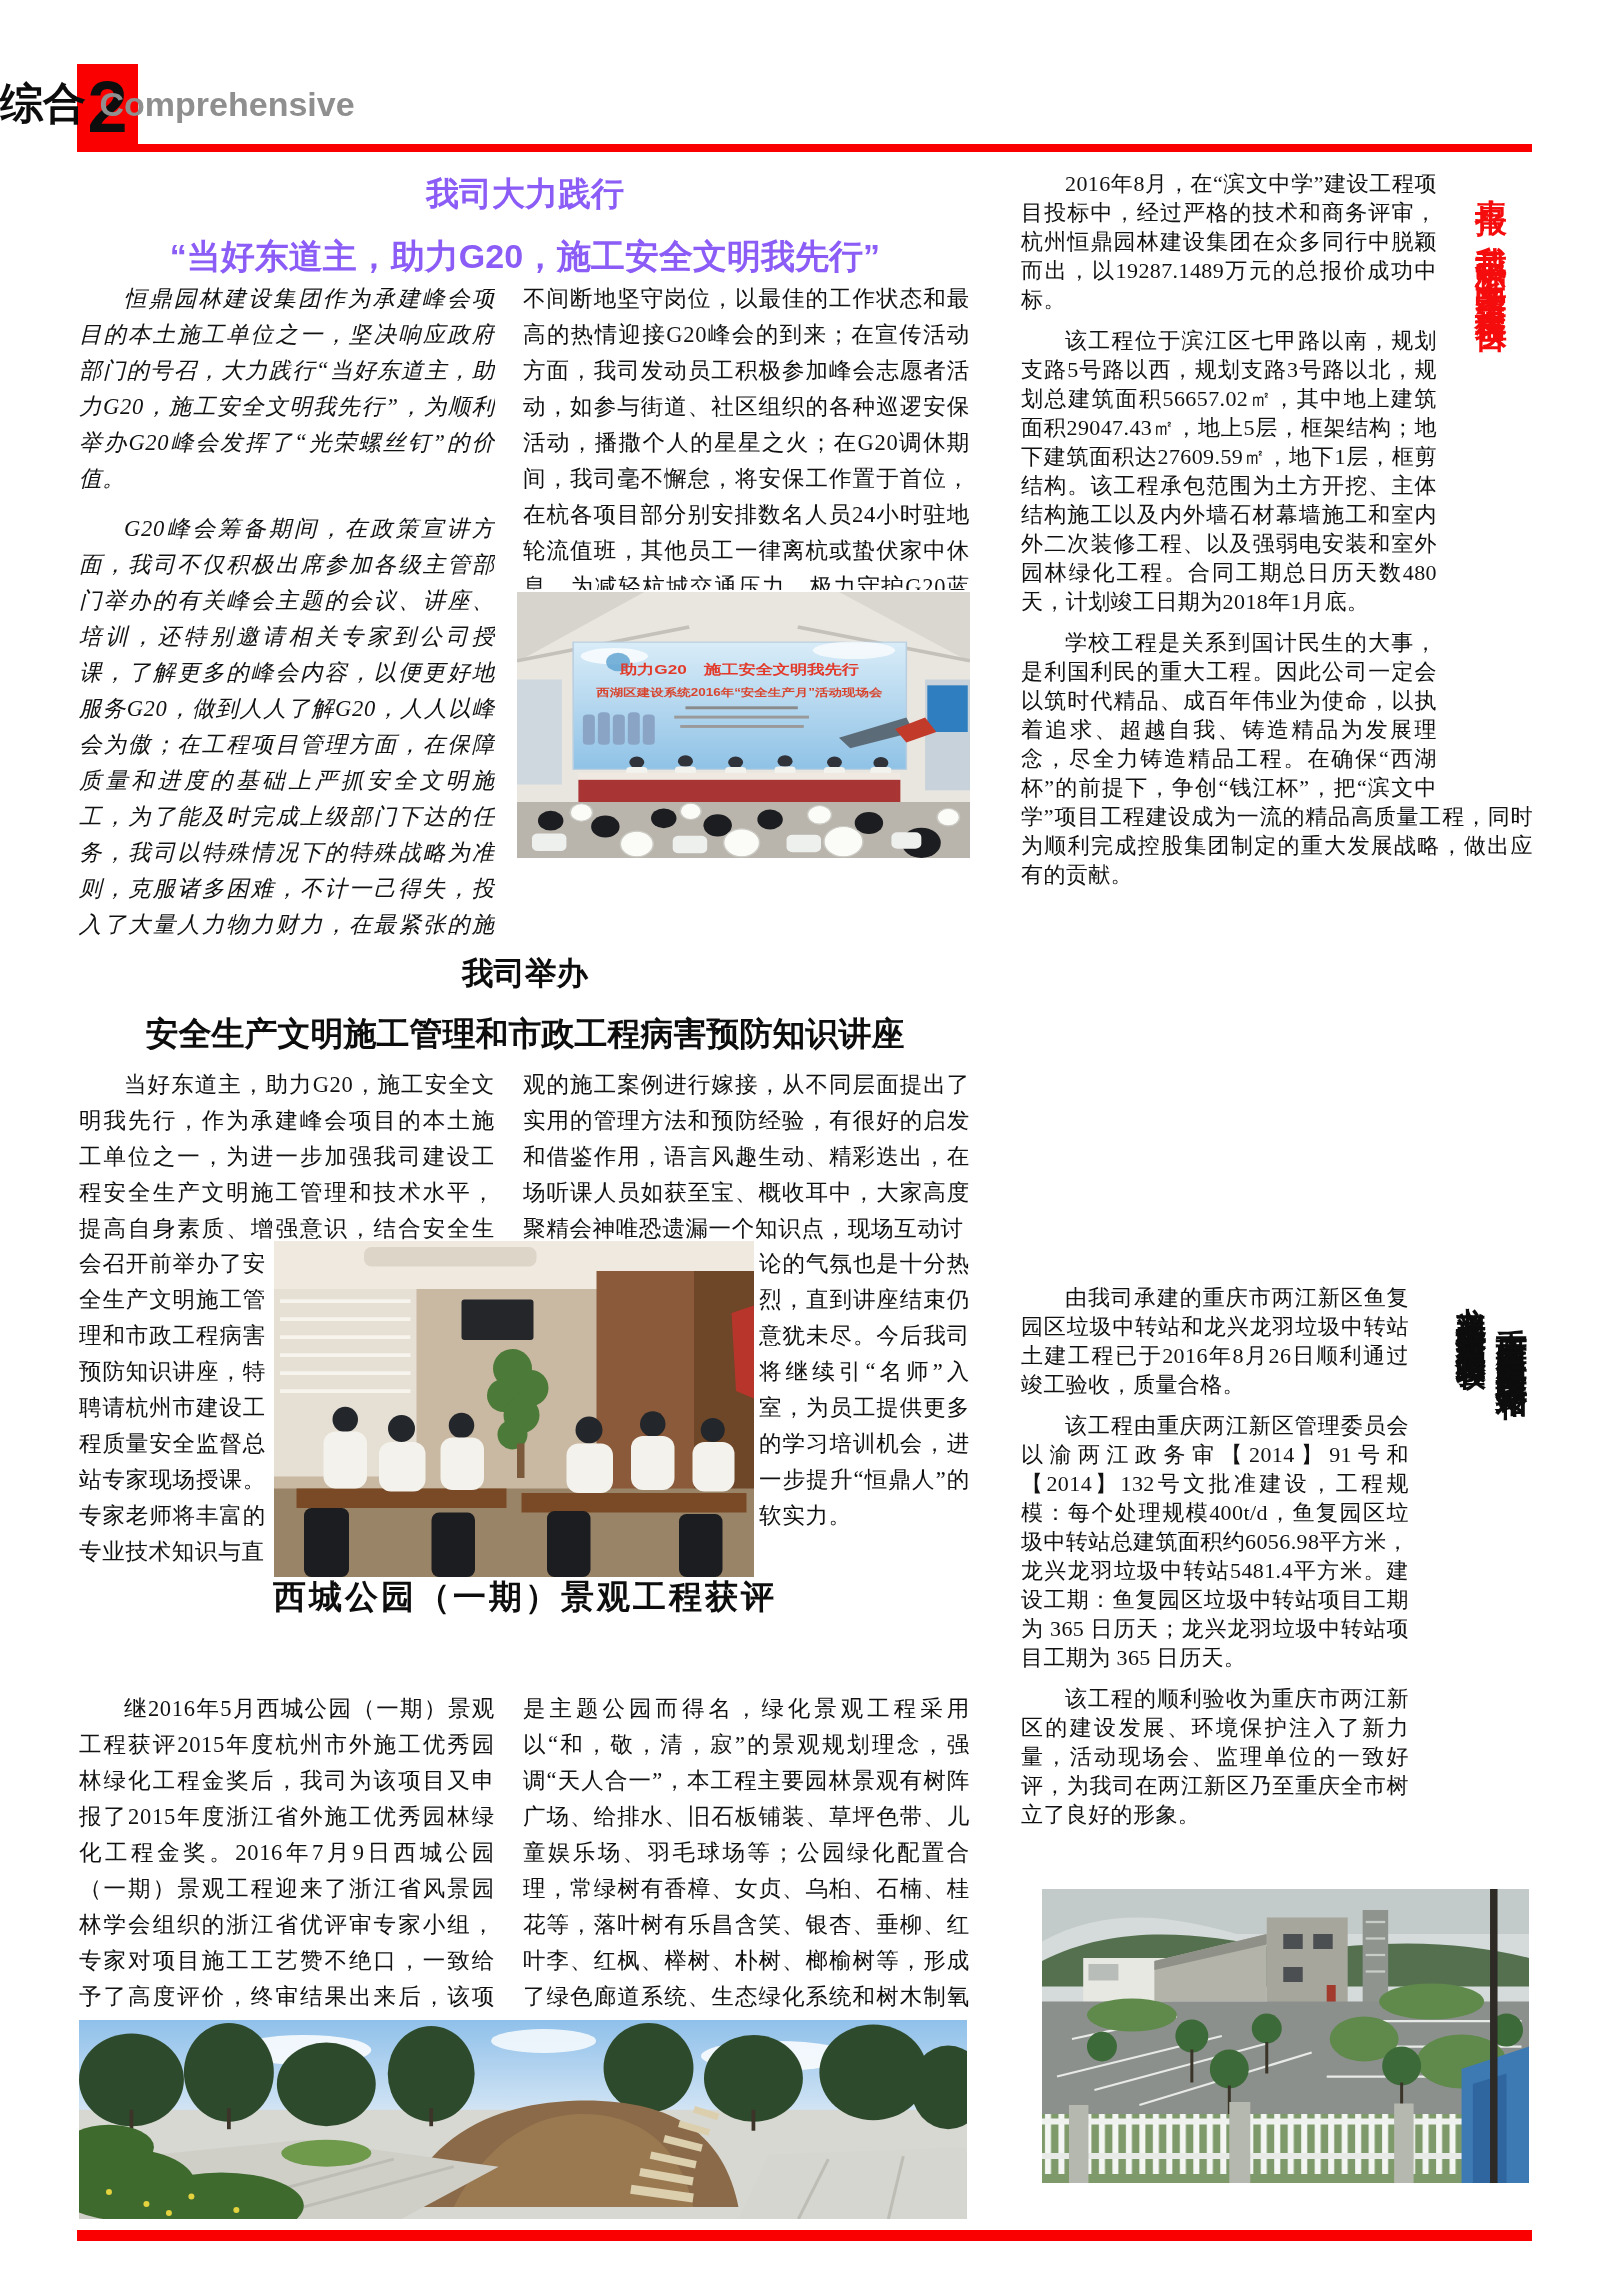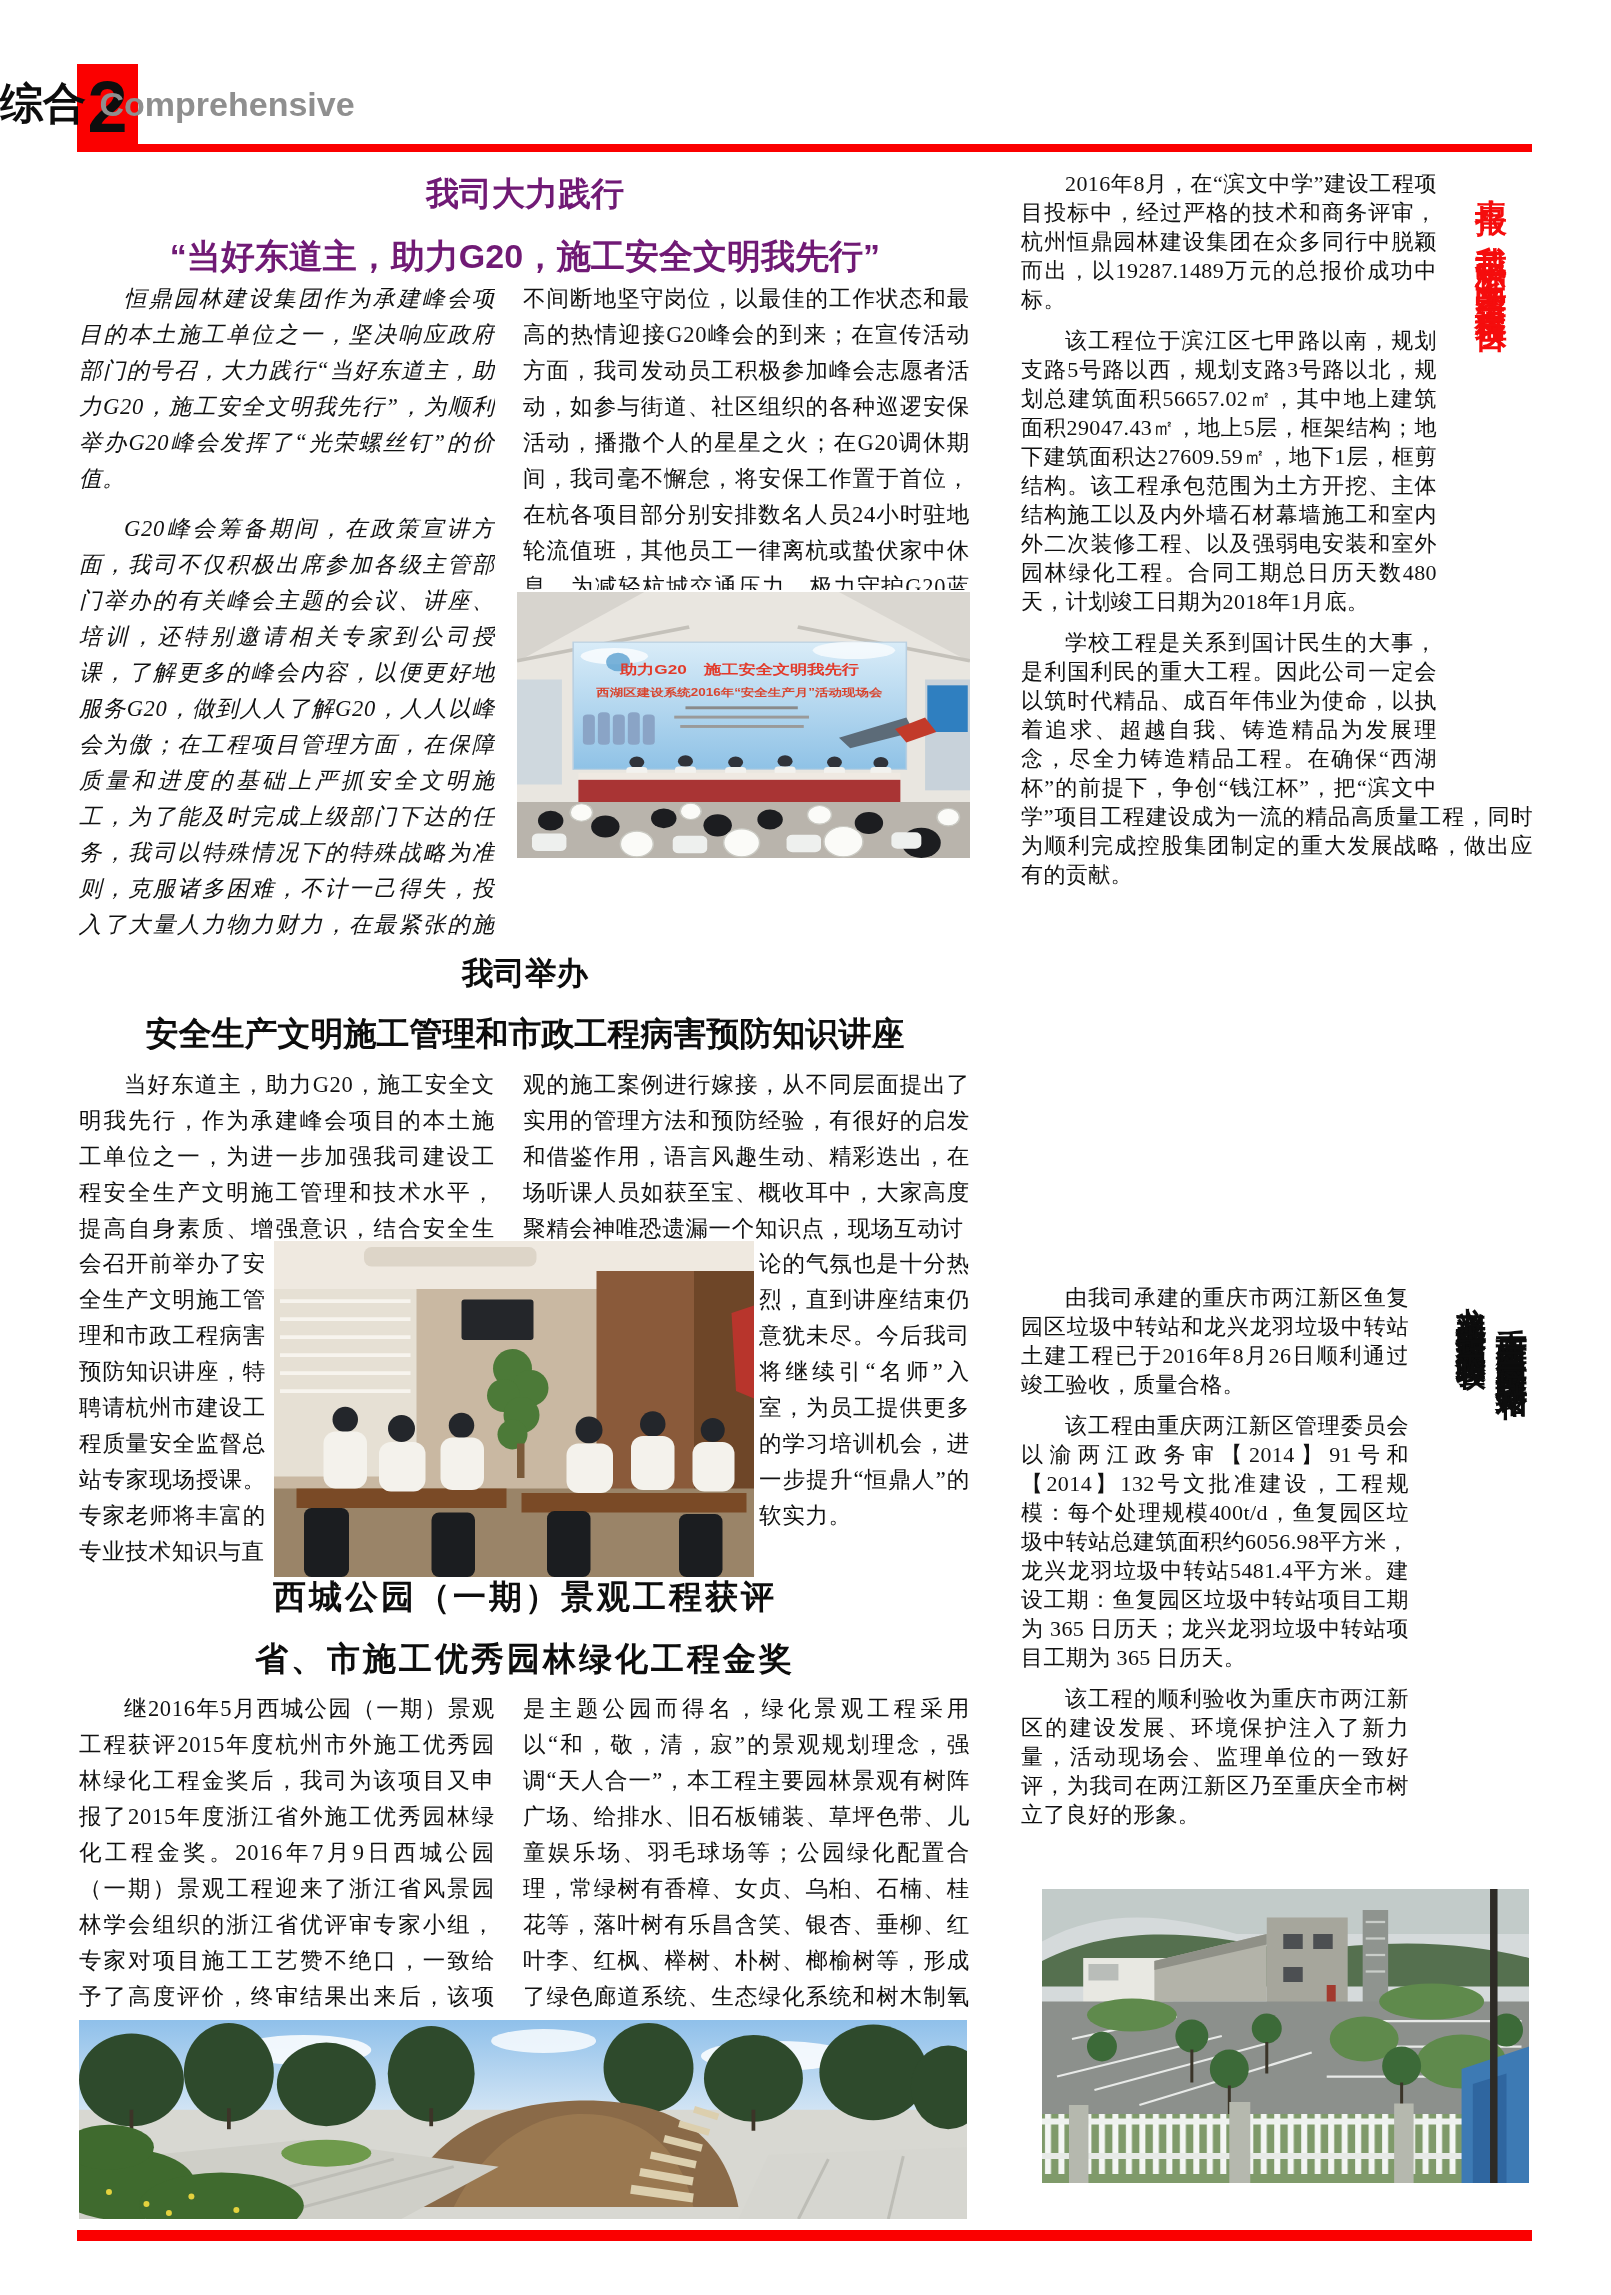--- a/index.html
+++ b/index.html
@@ -13,21 +13,21 @@
            font-size:72px;color:#0d0d0d;line-height:1;}
   .section-wrap{left:0;top:75px;width:1611px;text-align:left;}
   .section-cn{font-family:"Liberation Sans","DejaVu Sans",sans-serif;font-weight:bold;
               font-size:43px;color:#0d0d0d;vertical-align:middle;}
   .section-en{font-family:"Liberation Sans","DejaVu Sans",sans-serif;font-weight:bold;
               font-size:34px;color:#8f8f8f;margin-left:13.5px;vertical-align:middle;}
   .rule{background:#fb0000;}
   
   .h-red,.h-black{font-family:"Liberation Sans","DejaVu Sans",sans-serif;font-weight:bold;
                   text-align:center;width:892px;left:79px;}
-  .h-red{color:#701a75;}
+  .h-red{color:#8b5cf6;}
   .h-black{color:#0d0d0d;}
   
   .body-col{font-size:22.5px;line-height:36px;text-align:justify;letter-spacing:0.7px;overflow:hidden;}
   .body-col p{margin:0 0 13.5px 0;}
   .body-col p.ind{text-indent:2em;}
   .rbody{font-size:22px;line-height:29px;text-align:justify;letter-spacing:0.4px;overflow:hidden;}
   .rbody p{margin:0 0 12px 17px;}
   .rbody p.ind{text-indent:2em;}
   
   .vfloat{float:right;width:84px;height:622px;margin:4.5px 0 6px 12px;
@@ -216,21 +216,20 @@
           <rect x="540" y="364" width="58" height="84" rx="10"></rect>
       </g>
     </svg>
   </div>
 
   <div class="abs body-col" style="left:759px;top:1246px;width:211px;height:345px;">
     <p>论的气氛也是十分热烈，直到讲座结束仍意犹未尽。今后我司将继续引“名师”入室，为员工提供更多的学习培训机会，进一步提升“恒鼎人”的软实力。</p>
   </div>
 
   <div class="abs h-black" style="top:1575px;font-size:33px;letter-spacing:3px;">西城公园（一期）景观工程获评</div>
-  <div class="abs h-black" style="top:1637px;font-size:33px;letter-spacing:3px;">省、市施工优秀园林绿化工程金奖</div>
 
   <div class="abs body-col" style="left:79px;top:1691px;width:416px;height:318px;">
     <p class="ind">继2016年5月西城公园（一期）景观工程获评2015年度杭州市外施工优秀园林绿化工程金奖后，我司为该项目又申报了2015年度浙江省外施工优秀园林绿化工程金奖。2016年7月9日西城公园（一期）景观工程迎来了浙江省风景园林学会组织的浙江省优评审专家小组，专家对项目施工工艺赞不绝口，一致给予了高度评价，终审结果出来后，该项目不负众望荣获“浙江省优秀园林绿化工程金奖”。</p>
 
   </div>
   <div class="abs body-col" style="left:523px;top:1691px;width:447px;height:318px;">
     <p>是主题公园而得名，绿化景观工程采用以“和，敬，清，寂”的景观规划理念，强调“天人合一”，本工程主要园林景观有树阵广场、给排水、旧石板铺装、草坪色带、儿童娱乐场、羽毛球场等；公园绿化配置合理，常绿树有香樟、女贞、乌桕、石楠、桂花等，落叶树有乐昌含笑、银杏、垂柳、红叶李、红枫、榉树、朴树、榔榆树等，形成了绿色廊道系统、生态绿化系统和树木制氧系统三大平面景观的子系统，且四季常绿、四季有景。</p>
   </div>
 
   <div class="abs photo" style="left:79px;top:2020px;width:888px;height:199px;">

